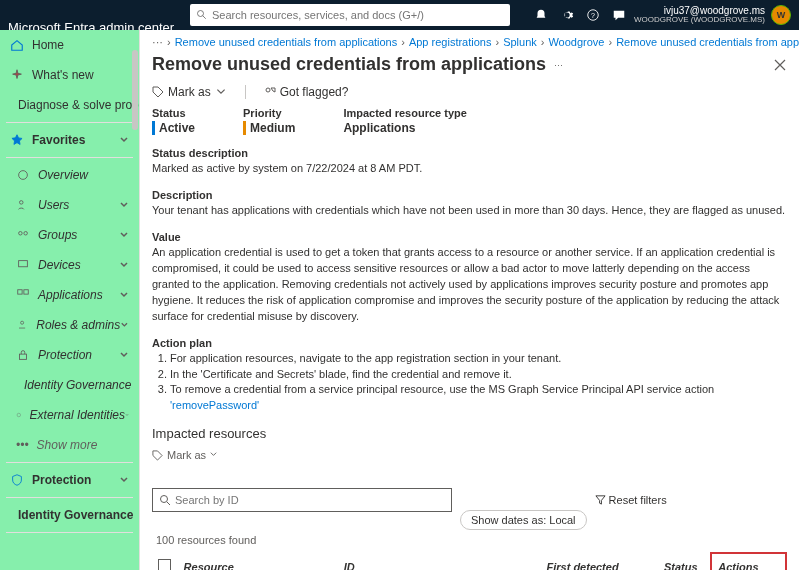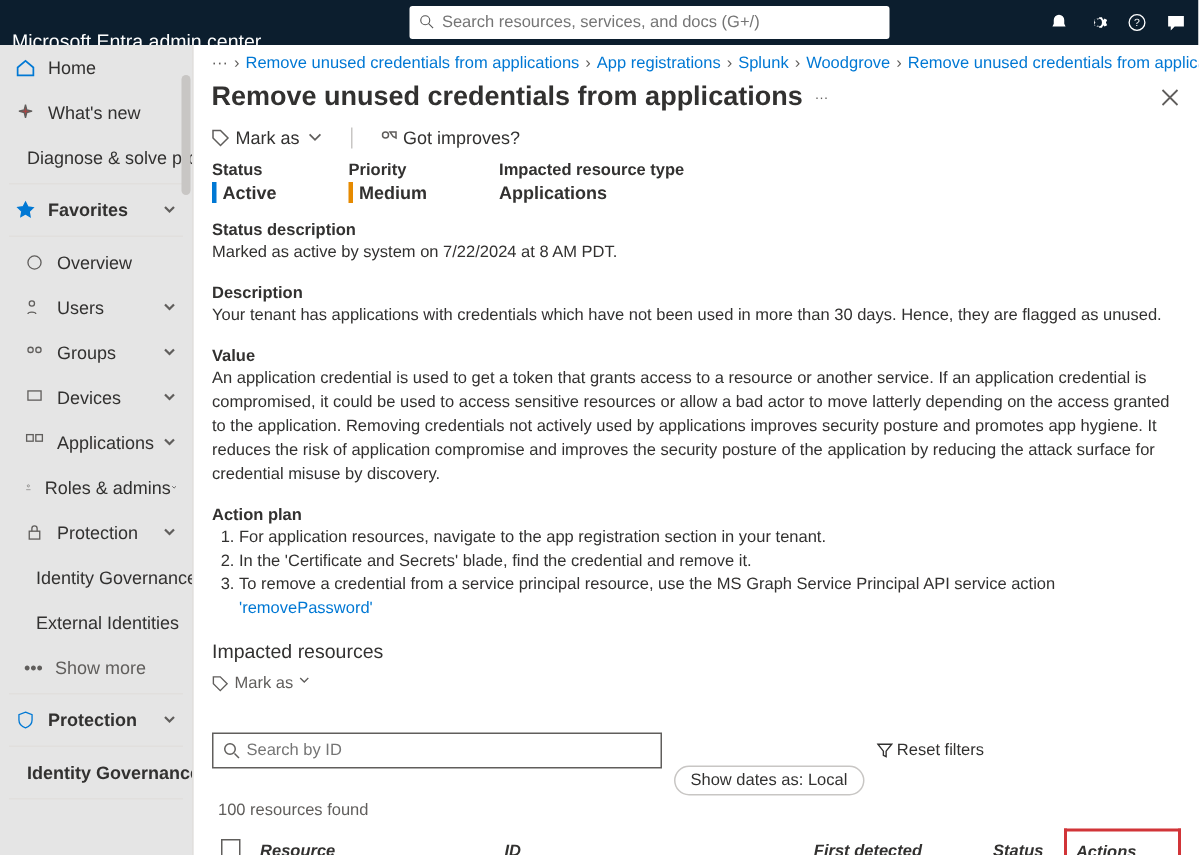--- a/index.html
+++ b/index.html
@@ -15,31 +15,31 @@
   .topbar .tb-icons { display: flex; align-items: center; gap: 12px; margin-left: 8px; }
   .topbar .tb-icons svg { width: 14px; height: 14px; fill: #fff; }
   .topbar .user { display: flex; align-items: center; margin-left: 8px; }
   .topbar .user .user-txt { text-align: right; margin-right: 6px; }
   .topbar .user .user-txt .l1 { font-size: 10px; line-height: 1.1; }
   .topbar .user .user-txt .l2 { font-size: 8px; line-height: 1.1; color: #ccc; }
   .topbar .user .avatar { width: 20px; height: 20px; border-radius: 50%; background: #e68a00; border: 1px solid #5cb300; display: flex; align-items: center; justify-content: center; font-size: 9px; font-weight: bold; color: #333; }
 
   
   .shell { display: flex; height: calc(570px - 30px); }
-  .sidebar { width: 129px; border-right: 1px solid #e1dfdd; background: #e5e5e5; overflow: hidden; position: relative; }
+  .sidebar { width: 140px; border-right: 1px solid #e1dfdd; background: #86efac; overflow: hidden; position: relative; }
   .sidebar .scrollthumb { position: absolute; right: 1px; top: 20px; width: 6px; height: 80px; background: #c8c6c4; border-radius: 3px; }
   .nav-item { display: flex; align-items: center; height: 30px; padding: 0 10px; font-size: 12px; color: #323130; cursor: pointer; position: relative; white-space: nowrap; }
   .nav-item svg.icon { width: 14px; height: 14px; margin-right: 8px; fill: #605e5c; stroke: #605e5c; }
   .nav-item svg.icon.star { fill: #0078d4; stroke: #0078d4; }
   .nav-item svg.icon.color-b { fill: #0078d4; stroke:#0078d4; }
   .nav-item .chev { margin-left: auto; width: 10px; height: 10px; stroke: #605e5c; fill:none; stroke-width:1.5;}
   .nav-item.selected { background: #fff; }
   .nav-item.selected::before { content:""; position:absolute; left:0; top:0; bottom:0; width:3px; background:#0078d4; }
   .nav-item.head { font-weight: 600; }
-  .nav-sub .nav-item { padding-left: 16px; }
+  .nav-sub .nav-item { padding-left: 16px; font-style: italic; }
   .nav-divider { height: 1px; background: #e1dfdd; margin: 2px 6px; }
   .nav-item.showmore { color: #605e5c; }
 
   
   .content { flex: 1; display: flex; flex-direction: column; overflow: hidden; position: relative; }
   .crumb-row { display: flex; align-items: center; padding: 6px 12px 4px 12px; font-size: 11px; color: #323130; gap: 4px; white-space: nowrap; overflow: hidden; }
   .crumb-row .crumb-link { color: #0078d4; cursor: pointer; white-space: nowrap; }
   .crumb-row .sep { color: #605e5c; }
   .crumb-row .dots { color:#605e5c; }
 
@@ -121,20 +121,27 @@
         <path d="M8 5a3 3 0 1 0 0 6 3 3 0 0 0 0-6zm6 3l1 2-2 1-1-1-1 2h-2l-1-2-1 1-2-1 1-2-1-2 2-1 1 1 1-2h2l1 2 1-1 2 1z"></path>
       </svg>
     <svg viewBox="0 0 16 16">
         <circle cx="8" cy="8" r="6" fill="none" stroke="#fff"></circle>
         <text x="8" y="11" text-anchor="middle" font-size="8" fill="#fff">?</text>
       </svg>
     <svg viewBox="0 0 16 16">
         <path d="M2 3h12v8H7l-3 3v-3H2z"></path>
       </svg>
   </div>
+  <div class="user">
+    <div class="user-txt">
+      <div class="l1">ivju37@woodgrove.ms</div>
+      <div class="l2">WOODGROVE (WOODGROVE.MS)</div>
+    </div>
+    <div class="avatar">W</div>
+  </div>
 </div>
 
 <div class="shell">
 
   <div class="sidebar">
     <div class="nav-item">
       <svg class="icon color-b" viewBox="0 0 16 16">
           <path d="M2 8l6-5 6 5v6H2z" fill="none" stroke-width="1.3"></path>
         </svg>
       <span>Home</span>
@@ -310,21 +317,21 @@
         <svg viewBox="0 0 10 10">
             <path d="M2 3l3 3 3-3" fill="none"></path>
           </svg>
       </div>
       <div class="vr"></div>
       <div class="tb-btn">
         <svg viewBox="0 0 12 12">
             <circle cx="4" cy="4" r="2" fill="none"></circle>
             <path d="M7 2h4v4l-2-1z" fill="none"></path>
           </svg>
-        <span>Got improves?</span>
+        <span>Got flagged?</span>
       </div>
     </div>
 
     <div class="scroll-area">
       <div class="status-cards">
         <div class="card">
           <div class="lbl">Status</div>
           <div class="val">
               <span class="bar active"></span>
               <span>Active</span>

